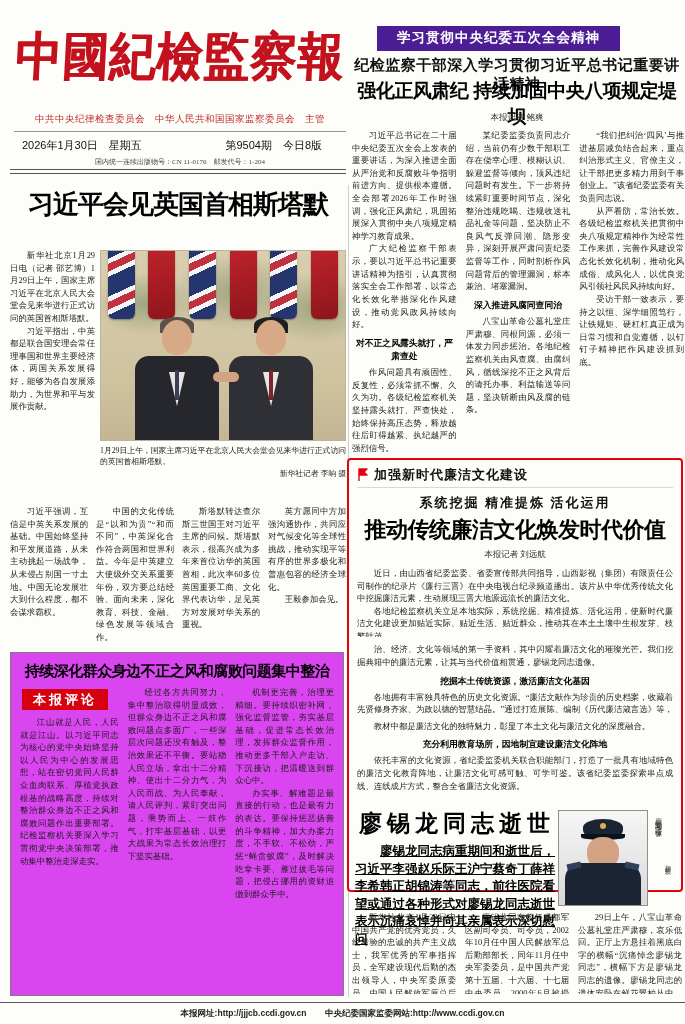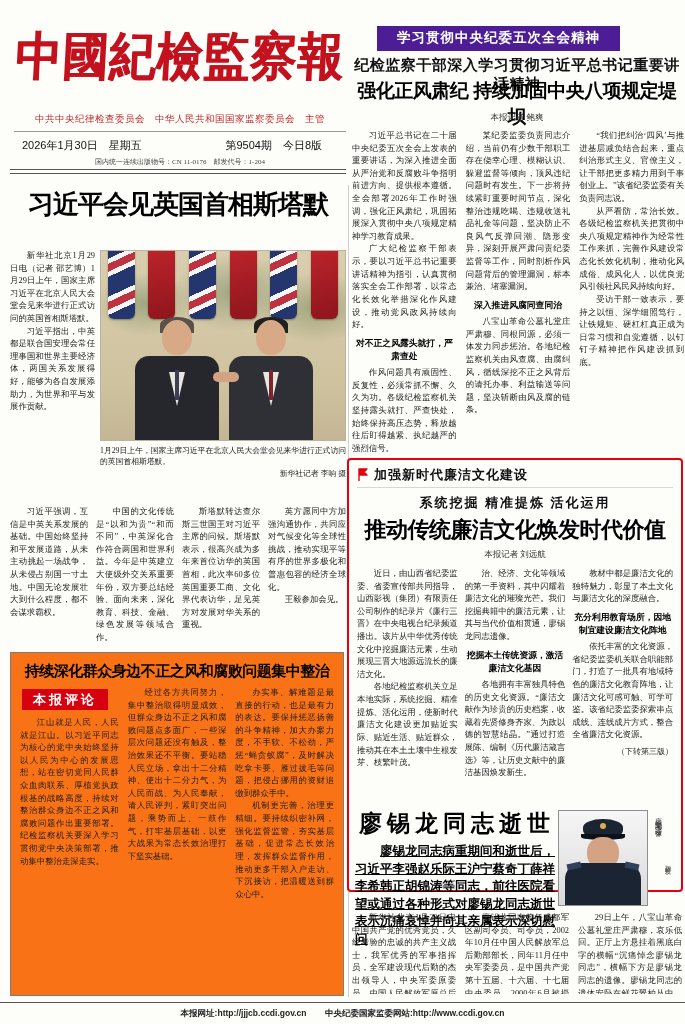--- a/index.html
+++ b/index.html
@@ -86,41 +86,41 @@
     border-radius:14px 14px 0 0;background:#26272c;}
   .fig-shirt{position:absolute;bottom:34px;left:34px;width:16px;height:34px;
     background:#e9e6df;clip-path:polygon(0 0,100% 0,50% 100%);}
   .fig-tie{position:absolute;bottom:40px;left:40px;width:4px;height:30px;background:#3c3f55;}
   .fig-tie.red{background:#7c2430;}
   .handshake{position:absolute;bottom:58px;left:112px;width:26px;height:10px;
     border-radius:5px;background:#d2a382;}
 
   
   .comm-box{left:10px;top:652px;width:334px;height:344px;
-    border:1px solid #7d7d7d;box-sizing:border-box;background:#f97316;}
+    border:1px solid #7d7d7d;box-sizing:border-box;background:#d946ef;}
   .comm-headline{margin:9px 6px 6px;text-align:center;font-size:15px;
     font-weight:900;letter-spacing:-.5px;color:#000;}
   .comm-label{width:86px;height:21px;background:#d7000f;color:#fff;
     font-size:13px;font-weight:bold;display:flex;align-items:center;
     justify-content:center;letter-spacing:3px;margin:2px 2px 7px;}
   .comm-cols{margin:2px 9px 0;height:288px;gap:9px;}
 
   
   .feature-box{left:347px;top:458px;width:336px;height:434px;
     border:2.5px solid #e3000f;border-radius:4px;box-sizing:border-box;
     background:#fdfdfa;}
   .feat-kicker-row{display:flex;align-items:center;gap:5px;
     margin:6px 8px 0;padding-bottom:3px;border-bottom:1px solid #d8d8d8;}
   .feat-kicker{font-size:13px;font-weight:bold;color:#111;letter-spacing:1px;}
   .feat-deck{text-align:center;font-size:13px;font-weight:bold;
     margin-top:6px;letter-spacing:2px;color:#111;}
   .feat-headline{text-align:center;font-size:22px;font-weight:900;
     margin-top:3px;letter-spacing:-.5px;color:#000;}
   .feat-byline{text-align:center;font-size:8.5px;margin-top:4px;color:#333;}
-  .feat-cols{margin:7px 8px 0;height:222px;gap:7px;}
+  .feat-cols{margin:7px 8px 0;height:222px;gap:7px;flex-direction:column;}
 
   
   .obit-headline{left:355px;top:808px;width:204px;text-align:center;
     font-size:23px;font-weight:900;letter-spacing:5px;color:#000;white-space:nowrap;}
   .obit-deck{left:355px;top:843px;width:200px;font-size:12.5px;font-weight:bold;
     line-height:1.4;text-align:justify;color:#000;
     font-family:"Liberation Sans",sans-serif;}
   .obit-deck .indent{text-indent:2em;margin:0;text-decoration:underline;}
   .photo-portrait{left:558px;top:810px;width:90px;height:96px;
     background:linear-gradient(#f6f6f6,#d9d9d9);border:1px solid #8f8f8f;
@@ -273,22 +273,22 @@
             <p>江山就是人民，人民就是江山。以习近平同志为核心的党中央始终坚持以人民为中心的发展思想，站在密切党同人民群众血肉联系、厚植党执政根基的战略高度，持续对整治群众身边不正之风和腐败问题作出重要部署。纪检监察机关要深入学习贯彻党中央决策部署，推动集中整治走深走实。</p>
           </div>
       </div>
       <div class="col">
           <div>
             <p>经过各方共同努力，集中整治取得明显成效，但群众身边不正之风和腐败问题点多面广，一些深层次问题还没有触及，整治效果还不平衡。要站稳人民立场，拿出十二分精神、使出十二分力气，为人民而战、为人民奉献，请人民评判，紧盯突出问题，乘势而上、一鼓作气，打牢基层基础，以更大战果为常态长效治理打下坚实基础。</p>
           </div>
         </div>
       <div class="col">
           <div>
+            <p>机制更完善，治理更精细。要持续织密补网，强化监督监管，夯实基层基础，促进常态长效治理，发挥群众监督作用，推动更多干部入户走访、下沉接访，把温暖送到群众心中。</p>
             <p>办实事、解难题是最直接的行动，也是最有力的表达。要保持惩恶扬善的斗争精神，加大办案力度，不手软、不松劲，严惩“蝇贪蚁腐”，及时解决吃拿卡要、雁过拔毛等问题，把侵占挪用的资财追缴到群众手中。</p>
-            <p>机制更完善，治理更精细。要持续织密补网，强化监督监管，夯实基层基础，促进常态长效治理，发挥群众监督作用，推动更多干部入户走访、下沉接访，把温暖送到群众心中。</p>
           </div>
         </div>
     </div>
   </div>
 
   <div class="abs feature-box">
     <div class="feat-kicker-row">
       <svg width="12" height="14" viewBox="0 0 12 14">
           <path d="M2 13 V1 h8 l-3 3 3 3 H2" fill="#e3000f" stroke="#e3000f" stroke-width="1.4" stroke-linejoin="round"></path>
         </svg>

